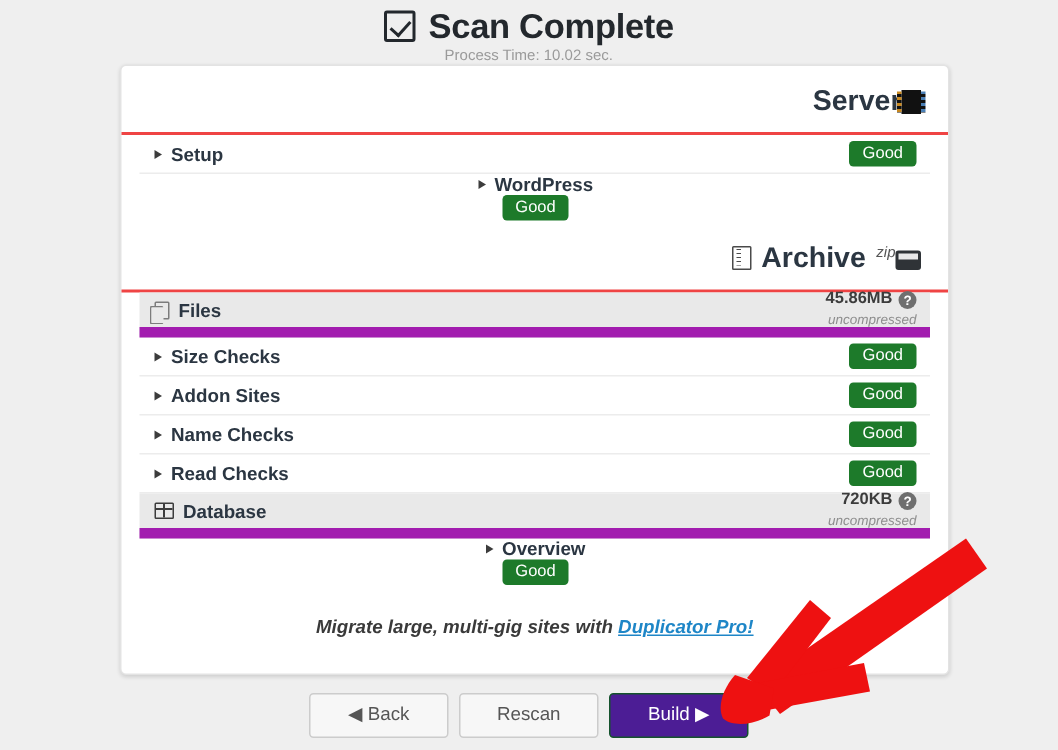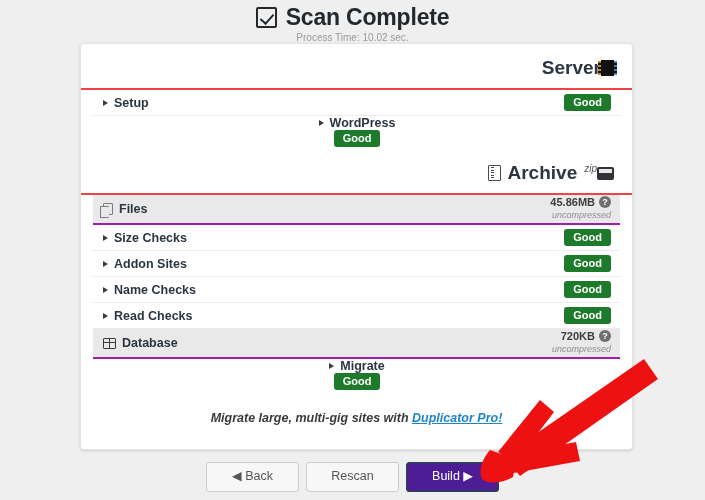--- a/index.html
+++ b/index.html
@@ -122,21 +122,21 @@
     padding: 0 9px 0 10px;
     border-bottom: 1px solid #ececec;
     font-size: 12.5px;
     font-weight: bold;
     color: #2b3642;
   }
   .row:last-child { border-bottom: none; flex-direction: column; }
   .row.shaded {
     background: #e9e9e9;
     height: 30px;
-    border-bottom: 2px solid #a21caf;
+    border-bottom: 7px solid #a21caf;
   }
   .row-label { display: flex; align-items: center; gap: 6px; }
   .caret {
     display: inline-block;
     width: 0; height: 0;
     border-left: 5px solid #3c3c3c;
     border-top: 3.5px solid transparent;
     border-bottom: 3.5px solid transparent;
   }
   .ico-files {
@@ -181,21 +181,21 @@
     left: 2px; top: 1px;
     width: 3px; height: 11px;
     background: repeating-linear-gradient(to bottom,#4a4a4a 0 1px,transparent 1px 2.6px);
   }
 
   .badge {
     display: inline-block;
     background: #1d7a2a;
     color: #ffffff;
     font-size: 11px;
-    font-weight: bold;
+    font-weight: normal;
     padding: 2px 9px 3px 9px;
     border-radius: 3px;
     line-height: 1.1;
   }
 
   .size-cell { text-align: right; line-height: 1.05; }
   .size-top {
     display: flex; align-items: center; justify-content: flex-end; gap: 4px;
     font-size: 11px; font-weight: bold; color: #3c3c3c;
   }
@@ -369,21 +369,21 @@
             <span>720KB</span>
             <span class="help-ico">?</span>
           </span>
           <span class="size-sub">uncompressed</span>
         </span>
       </div>
 
       <div class="row">
         <span class="row-label">
           <span class="caret"></span>
-          <span>Migrate</span>
+          <span>Overview</span>
         </span>
         <span class="badge">Good</span>
       </div>
     </div>
 
     <div class="promo">
       <span>Migrate large, multi-gig sites with </span><a href="#">Duplicator Pro!</a>
     </div>
   </div>
 

